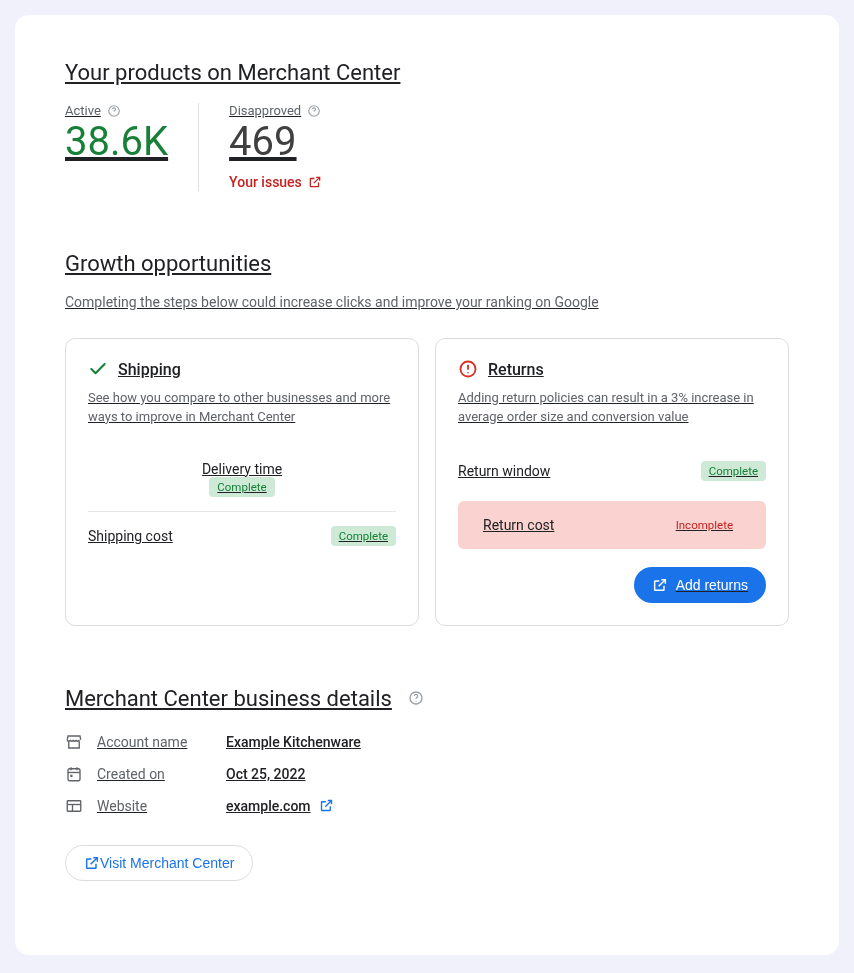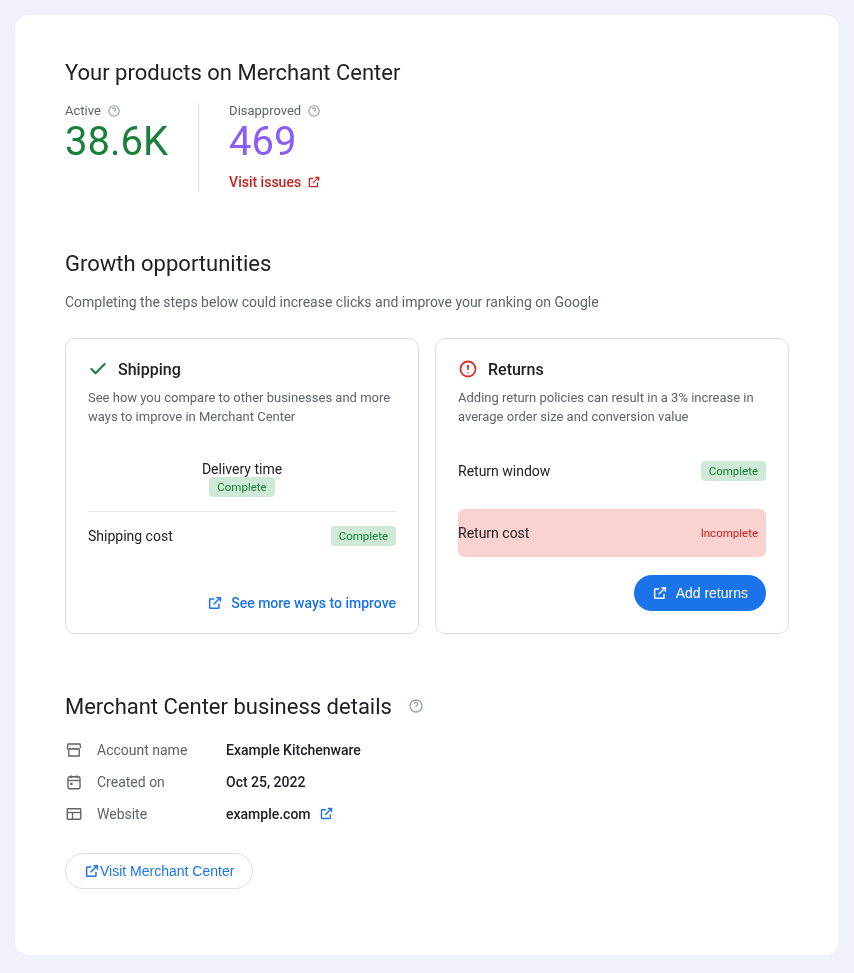--- a/index.html
+++ b/index.html
@@ -7,20 +7,21 @@
     margin: 0;
     padding: 0;
     background: #f0f1fb;
     font-family: -apple-system, BlinkMacSystemFont, "Segoe UI", Roboto, Arial, sans-serif;
     color: #202124;
   }
   .page {
     width: 854px;
     min-height: 973px;
     padding: 15px;
+    text-decoration: underline;
   }
   .card {
     background: #fff;
     border-radius: 14px;
     padding: 45px 50px 50px 50px;
     min-height: 940px;
   }
   .section-title {
     font-size: 22px;
     font-weight: 400;
@@ -44,21 +45,21 @@
     font-size: 13px;
     color: #5f6368;
     margin-bottom: 2px;
   }
   .stat-value {
     font-size: 40px;
     font-weight: 400;
     line-height: 1.1;
   }
   .green { color: #188038; }
-  .red { color: #8b5cf6; }
+  .red { color: #404040; }
   .view-issues {
     display: inline-flex;
     align-items: center;
     gap: 6px;
     color: #c5221f;
     font-size: 14px;
     font-weight: 500;
     margin-top: 10px;
     cursor: pointer;
   }
@@ -103,22 +104,22 @@
     padding: 14px 0;
     font-size: 14px;
   }
   .row-item.bordered {
     border-bottom: 1px solid #e6e6e6;
     flex-direction: column;
   }
   .row-item.incomplete {
     background: #fad2cf;
     border-radius: 6px;
-    padding: 14px 0;
-    margin-top: 14px;
+    padding: 14px 25px;
+    margin-top: 6px;
   }
   .badge {
     font-size: 11.5px;
     padding: 3px 8px;
     border-radius: 4px;
   }
   .badge.complete {
     background: #ceead6;
     color: #188038;
   }
@@ -232,21 +233,21 @@
           <span class="icon">
             <svg width="14" height="14" viewBox="0 0 24 24" fill="none" stroke="#9aa0a6" stroke-width="2">
                 <circle cx="12" cy="12" r="9"></circle>
                 <path d="M9.5 9a2.5 2.5 0 1 1 3.5 2.3c-.8.4-1 .9-1 1.7"></path>
                 <circle cx="12" cy="17" r="0.8" fill="#9aa0a6" stroke="none"></circle>
               </svg>
           </span>
         </div>
         <div class="stat-value red">469</div>
         <div class="view-issues">
-          <span>Visit issues</span>
+          <span>Your issues</span>
           <span class="icon">
             <svg width="14" height="14" viewBox="0 0 24 24" fill="none" stroke="#c5221f" stroke-width="2.2">
                 <path d="M18 13v6a1 1 0 0 1-1 1H5a1 1 0 0 1-1-1V7a1 1 0 0 1 1-1h6"></path>
                 <path d="M14 4h6v6"></path>
                 <path d="M10 14L20 4"></path>
               </svg>
           </span>
         </div>
       </div>
     </div>
@@ -267,32 +268,20 @@
           <span class="opp-title">Shipping</span>
         </div>
         <p class="opp-desc">See how you compare to other businesses and more ways to improve in Merchant Center</p>
         <div class="row-item bordered">
           <span>Delivery time</span>
           <span class="badge complete">Complete</span>
         </div>
         <div class="row-item">
           <span>Shipping cost</span>
           <span class="badge complete">Complete</span>
-        </div>
-        <div class="card-action">
-          <div class="link-btn">
-            <span class="icon">
-              <svg width="16" height="16" viewBox="0 0 24 24" fill="none" stroke="#1a73e8" stroke-width="2.2">
-                  <path d="M18 13v6a1 1 0 0 1-1 1H5a1 1 0 0 1-1-1V7a1 1 0 0 1 1-1h6"></path>
-                  <path d="M14 4h6v6"></path>
-                  <path d="M10 14L20 4"></path>
-                </svg>
-            </span>
-            <span>See more ways to improve</span>
-          </div>
         </div>
       </div>
 
       <div class="opp-card">
         <div class="opp-header">
           <span class="icon">
             <svg width="20" height="20" viewBox="0 0 24 24" fill="none" stroke="#d93025" stroke-width="2.2">
                 <circle cx="12" cy="12" r="9"></circle>
                 <line x1="12" y1="7" x2="12" y2="13"></line>
                 <circle cx="12" cy="16.5" r="1" fill="#d93025" stroke="none"></circle>

